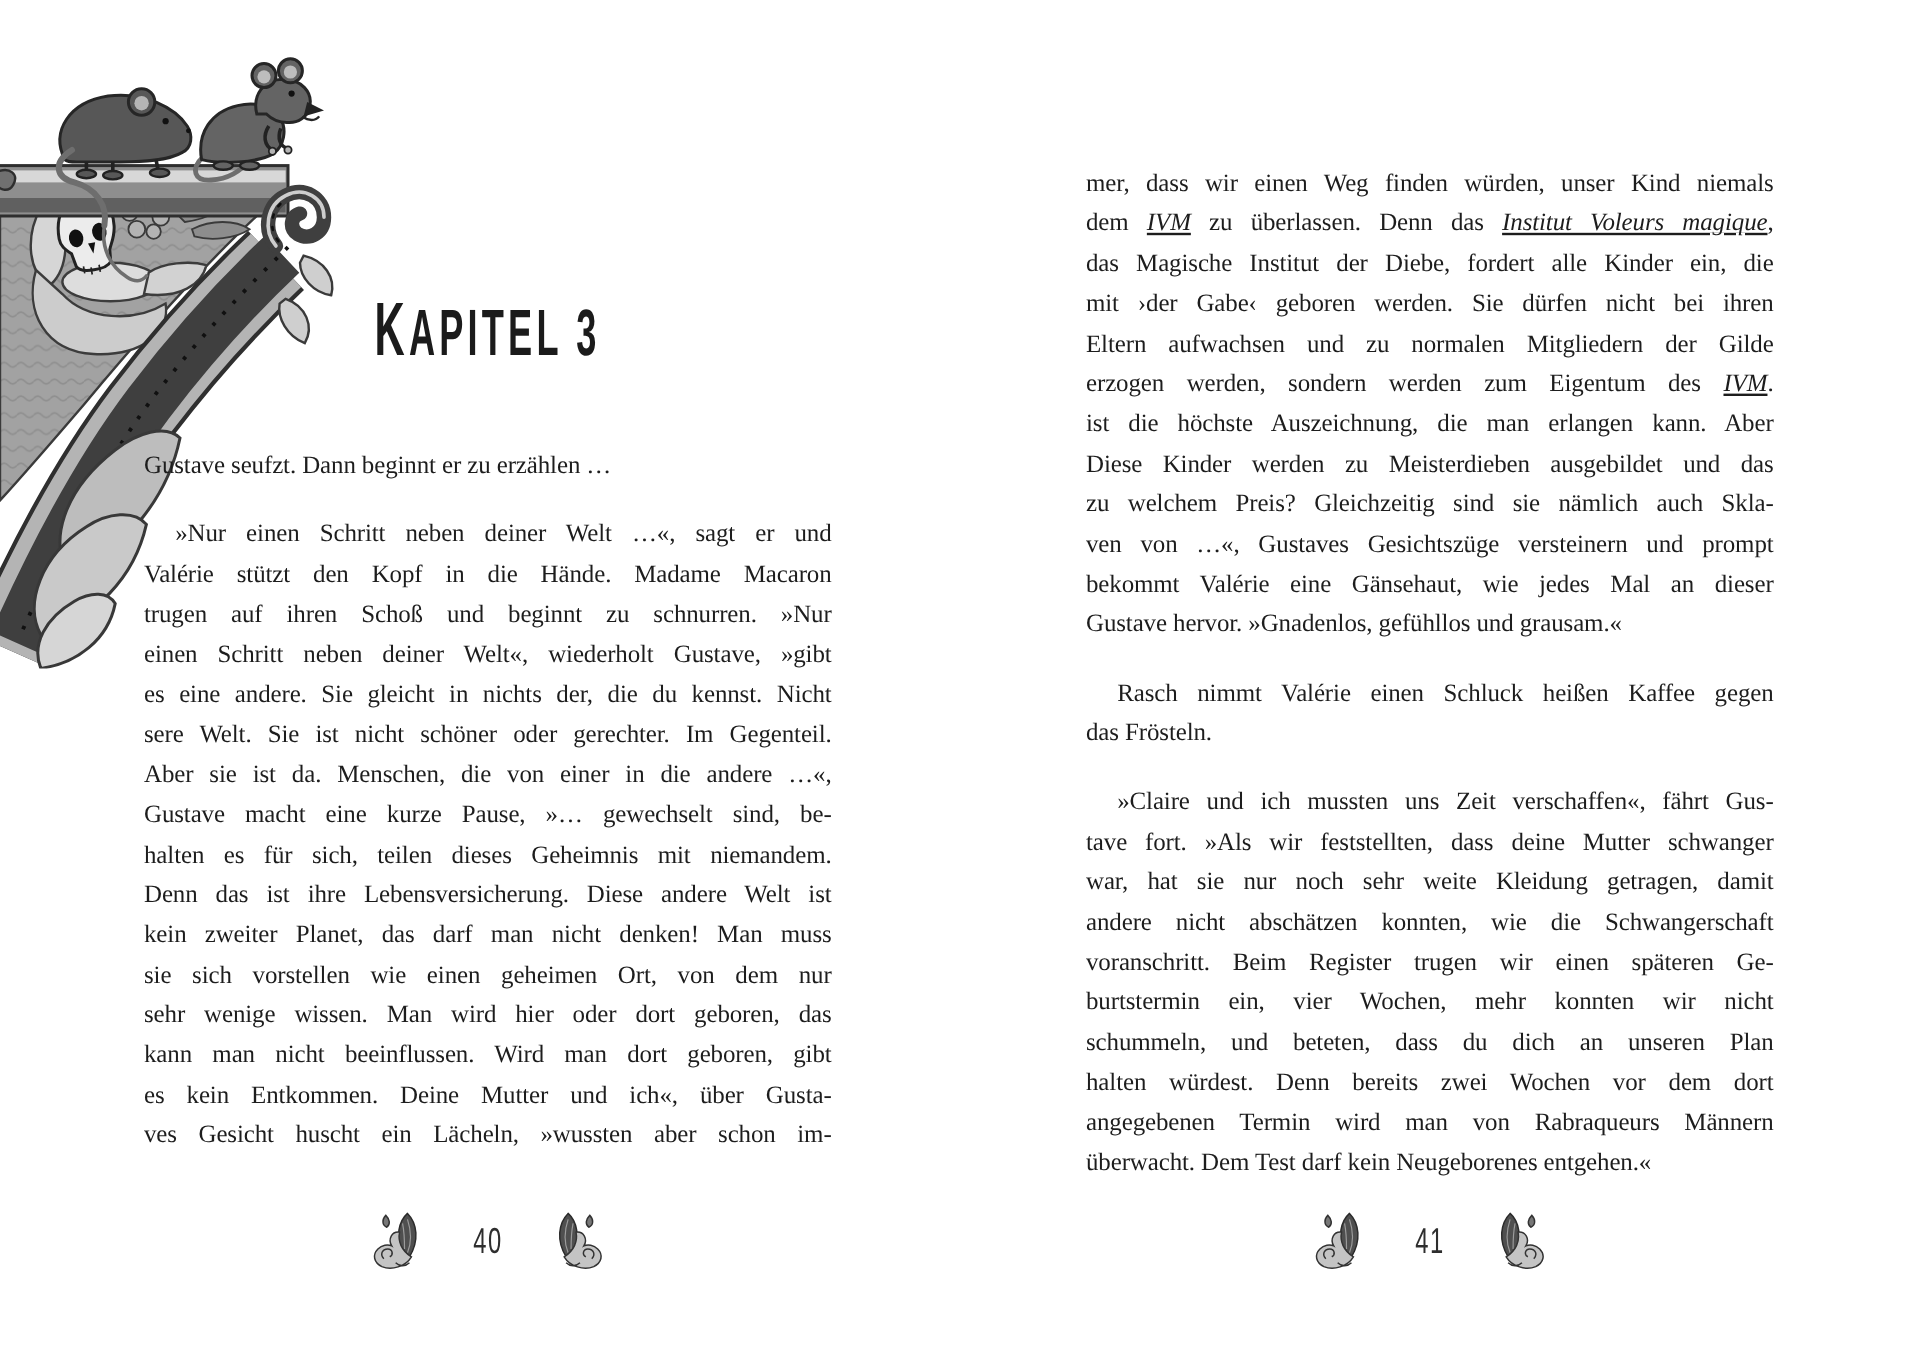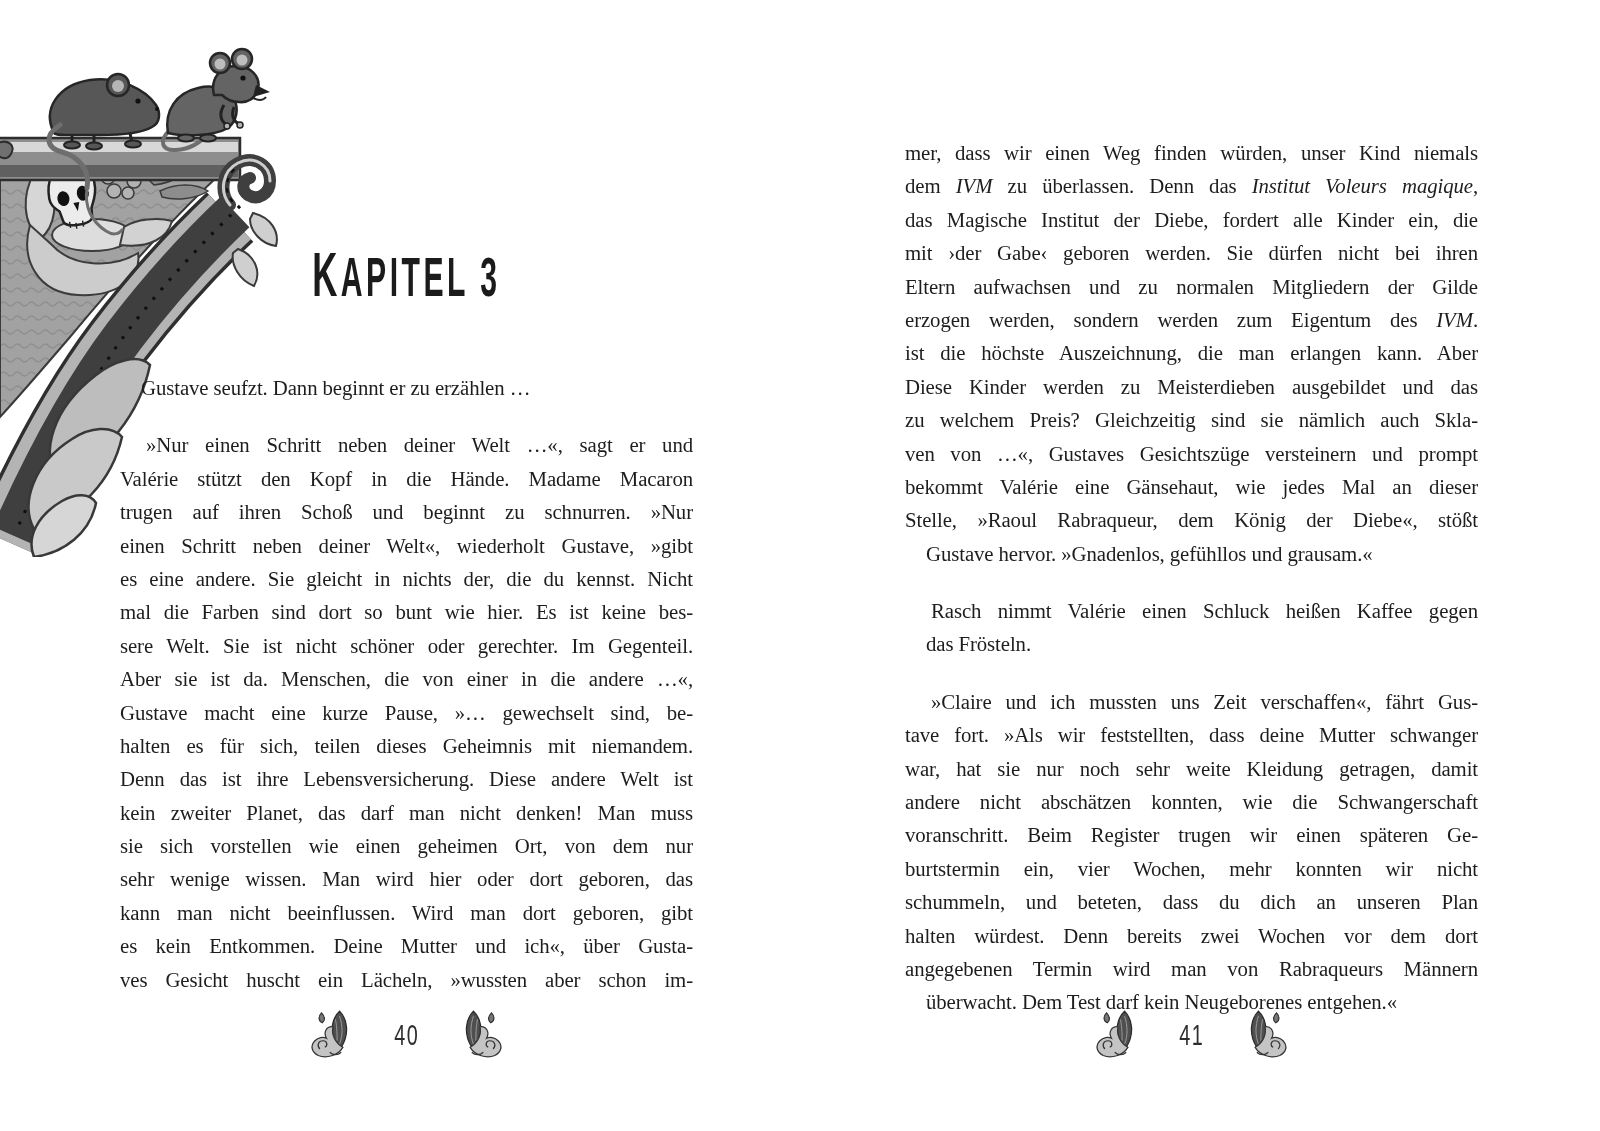--- a/index.html
+++ b/index.html
@@ -2,23 +2,23 @@
 <html><head>
 <meta charset="utf-8">
 <style>
   html,body{margin:0;padding:0;background:#ffffff;}
   .spread{position:relative;width:1600px;height:1131px;background:#ffffff;
           font-family:"Liberation Serif",serif;color:#1d1d1d;overflow:hidden;}
   .textcol{position:absolute;font-size:20.8px;line-height:33.4px;letter-spacing:-0.1px;}
   #left-lines{left:120px;top:371px;width:573px;}
   #right-lines{left:905px;top:136px;width:573px;}
   .line{text-align:justify;text-align-last:justify;height:33.4px;}
-  .line.end{text-align-last:left;margin-left:21px;}
+  .line.end{text-align-last:left;}
   .line.ind{text-indent:26px;margin-top:24px;}
-  .line i{font-style:italic;}
+  .line i{font-style:italic;text-decoration:underline;}
   .chapter{position:absolute;left:120px;top:240px;width:573px;height:70px;text-align:center;}
   .chapter span{display:inline-block;font-family:"Liberation Sans",sans-serif;font-weight:700;
     font-size:52px;line-height:70px;letter-spacing:6px;color:#1b1b1b;
     transform:scale(0.58,1.05);text-transform:uppercase;white-space:nowrap;}
   .chapter span::first-letter{font-size:60px;}
   .footer{position:absolute;top:1006px;height:58px;display:flex;align-items:center;justify-content:center;gap:32px;}
   .footer.fleft{left:120px;width:573px;}
   .footer.fright{left:905px;width:573px;}
   .orn{width:46px;height:52px;display:block;}
   .orn.mirror{transform:scaleX(-1);}
@@ -153,21 +153,20 @@
     <div class="chapter">
       <span>Kapitel 3</span>
     </div>
     <div class="textcol" id="left-lines">
         <div class="line end">Gustave seufzt. Dann beginnt er zu erzählen …</div>
         <div class="line ind">»Nur einen Schritt neben deiner Welt …«, sagt er und</div>
         <div class="line">Valérie stützt den Kopf in die Hände. Madame Macaron</div>
         <div class="line">trugen auf ihren Schoß und beginnt zu schnurren. »Nur</div>
         <div class="line">einen Schritt neben deiner Welt«, wiederholt Gustave, »gibt</div>
         <div class="line">es eine andere. Sie gleicht in nichts der, die du kennst. Nicht</div>
-        <div class="line">mal die Farben sind dort so bunt wie hier. Es ist keine bes-</div>
         <div class="line">sere Welt. Sie ist nicht schöner oder gerechter. Im Gegenteil.</div>
         <div class="line">Aber sie ist da. Menschen, die von einer in die andere …«,</div>
         <div class="line">Gustave macht eine kurze Pause, »… gewechselt sind, be-</div>
         <div class="line">halten es für sich, teilen dieses Geheimnis mit niemandem.</div>
         <div class="line">Denn das ist ihre Lebensversicherung. Diese andere Welt ist</div>
         <div class="line">kein zweiter Planet, das darf man nicht denken! Man muss</div>
         <div class="line">sie sich vorstellen wie einen geheimen Ort, von dem nur</div>
         <div class="line">sehr wenige wissen. Man wird hier oder dort geboren, das</div>
         <div class="line">kann man nicht beeinflussen. Wird man dort geboren, gibt</div>
         <div class="line">es kein Entkommen. Deine Mutter und ich«, über Gusta-</div>
@@ -190,21 +189,20 @@
         <div class="line">dem <i>IVM</i> zu überlassen. Denn das <i>Institut Voleurs magique</i>,</div>
         <div class="line">das Magische Institut der Diebe, fordert alle Kinder ein, die</div>
         <div class="line">mit ›der Gabe‹ geboren werden. Sie dürfen nicht bei ihren</div>
         <div class="line">Eltern aufwachsen und zu normalen Mitgliedern der Gilde</div>
         <div class="line">erzogen werden, sondern werden zum Eigentum des <i>IVM</i>.</div>
         <div class="line">ist die höchste Auszeichnung, die man erlangen kann. Aber</div>
         <div class="line">Diese Kinder werden zu Meisterdieben ausgebildet und das</div>
         <div class="line">zu welchem Preis? Gleichzeitig sind sie nämlich auch Skla-</div>
         <div class="line">ven von …«, Gustaves Gesichtszüge versteinern und prompt</div>
         <div class="line">bekommt Valérie eine Gänsehaut, wie jedes Mal an dieser</div>
-        <div class="line">Stelle, »Raoul Rabraqueur, dem König der Diebe«, stößt</div>
         <div class="line end">Gustave hervor. »Gnadenlos, gefühllos und grausam.«</div>
         <div class="line ind">Rasch nimmt Valérie einen Schluck heißen Kaffee gegen</div>
         <div class="line end">das Frösteln.</div>
         <div class="line ind">»Claire und ich mussten uns Zeit verschaffen«, fährt Gus-</div>
         <div class="line">tave fort. »Als wir feststellten, dass deine Mutter schwanger</div>
         <div class="line">war, hat sie nur noch sehr weite Kleidung getragen, damit</div>
         <div class="line">andere nicht abschätzen konnten, wie die Schwangerschaft</div>
         <div class="line">voranschritt. Beim Register trugen wir einen späteren Ge-</div>
         <div class="line">burtstermin ein, vier Wochen, mehr konnten wir nicht</div>
         <div class="line">schummeln, und beteten, dass du dich an unseren Plan</div>

